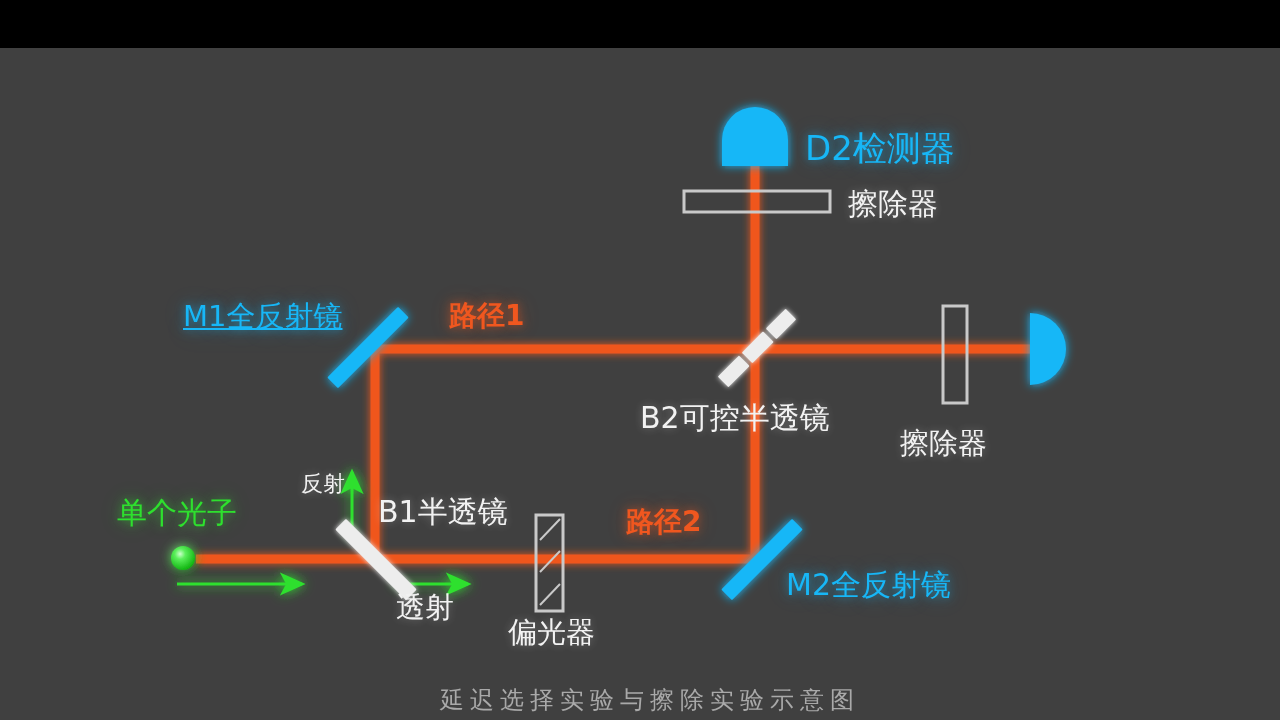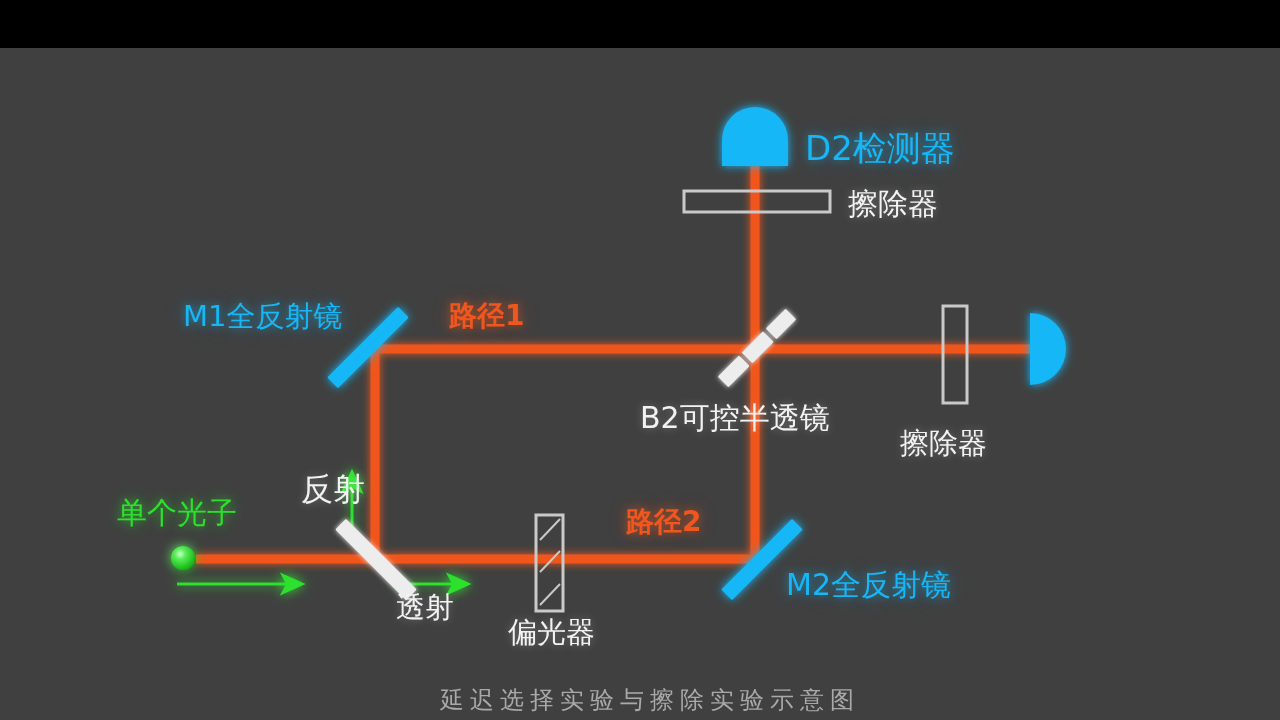--- a/index.html
+++ b/index.html
@@ -16,21 +16,21 @@
   .lbl-cyan{color:#17b7f7;text-shadow:0 0 10px rgba(23,183,247,.55),0 0 22px rgba(23,183,247,.30);}
   .lbl-white{color:#f2f2f2;text-shadow:0 0 8px rgba(255,255,255,.28);}
   .lbl-orange{color:#f0571f;text-shadow:0 0 10px rgba(240,87,31,.55),0 0 20px rgba(240,87,31,.30);font-weight:bold;}
   .lbl-green{color:#2ee02e;text-shadow:0 0 10px rgba(46,224,46,.60),0 0 22px rgba(46,224,46,.32);}
   .lbl-gray{color:#a9a9a9;}
 
   .s34{font-size:34px;}
   .s30{font-size:30px;}
   .s29{font-size:29px;}
   .s28{font-size:28px;}
-  .s26{font-size:32px;}
+  .s26{font-size:22px;}
   .caption{font-size:24px;letter-spacing:6px;}
 
   .two-line{line-height:1.02;text-align:center;}
 </style>
 </head>
 <body>
 
 <div id="stage">
 
   <svg id="diagram" viewBox="0 0 1280 720">
@@ -136,33 +136,34 @@
 
     <g filter="url(#glowCyan)">
       <path d="M1030,265 A36,36 0 0 1 1030,337 Z" fill="#17b7f7"></path>
     </g>
   </svg>
 
   <div class="lbl lbl-cyan s34" style="left:805px;top:83px;">D2检测器</div>
 
   <div class="lbl lbl-white s30" style="left:848px;top:141px;">擦除器</div>
 
-  <div class="lbl lbl-cyan s29" style="left:183px;top:254px;">M1全反射镜</div>
+  <div class="lbl lbl-cyan s29" style="left:183px;top:254px;text-decoration:underline;">M1全反射镜</div>
 
   <div class="lbl lbl-orange s28" style="left:449px;top:254px;">路径1</div>
 
   <div class="lbl lbl-white s30" style="left:640px;top:355px;">B2可控半透镜</div>
 
 
   <div class="lbl lbl-white s29" style="left:900px;top:381px;">擦除器</div>
 
   <div class="lbl lbl-green s30" style="left:117px;top:450px;">单个光子</div>
 
   <div class="lbl lbl-white s26 two-line" style="left:301px;top:425px;width:34px;">反射</div>
 
+  <div class="lbl lbl-white s30" style="left:378px;top:449px;">B1半透镜</div>
 
   <div class="lbl lbl-orange s28" style="left:626px;top:460px;">路径2</div>
 
   <div class="lbl lbl-white s29" style="left:396px;top:545px;">透射</div>
 
   <div class="lbl lbl-cyan s30" style="left:786px;top:522px;">M2全反射镜</div>
 
   <div class="lbl lbl-white s29" style="left:508px;top:570px;">偏光器</div>
 
   <div class="lbl lbl-gray caption" style="left:440px;top:640px;">延迟选择实验与擦除实验示意图</div>

